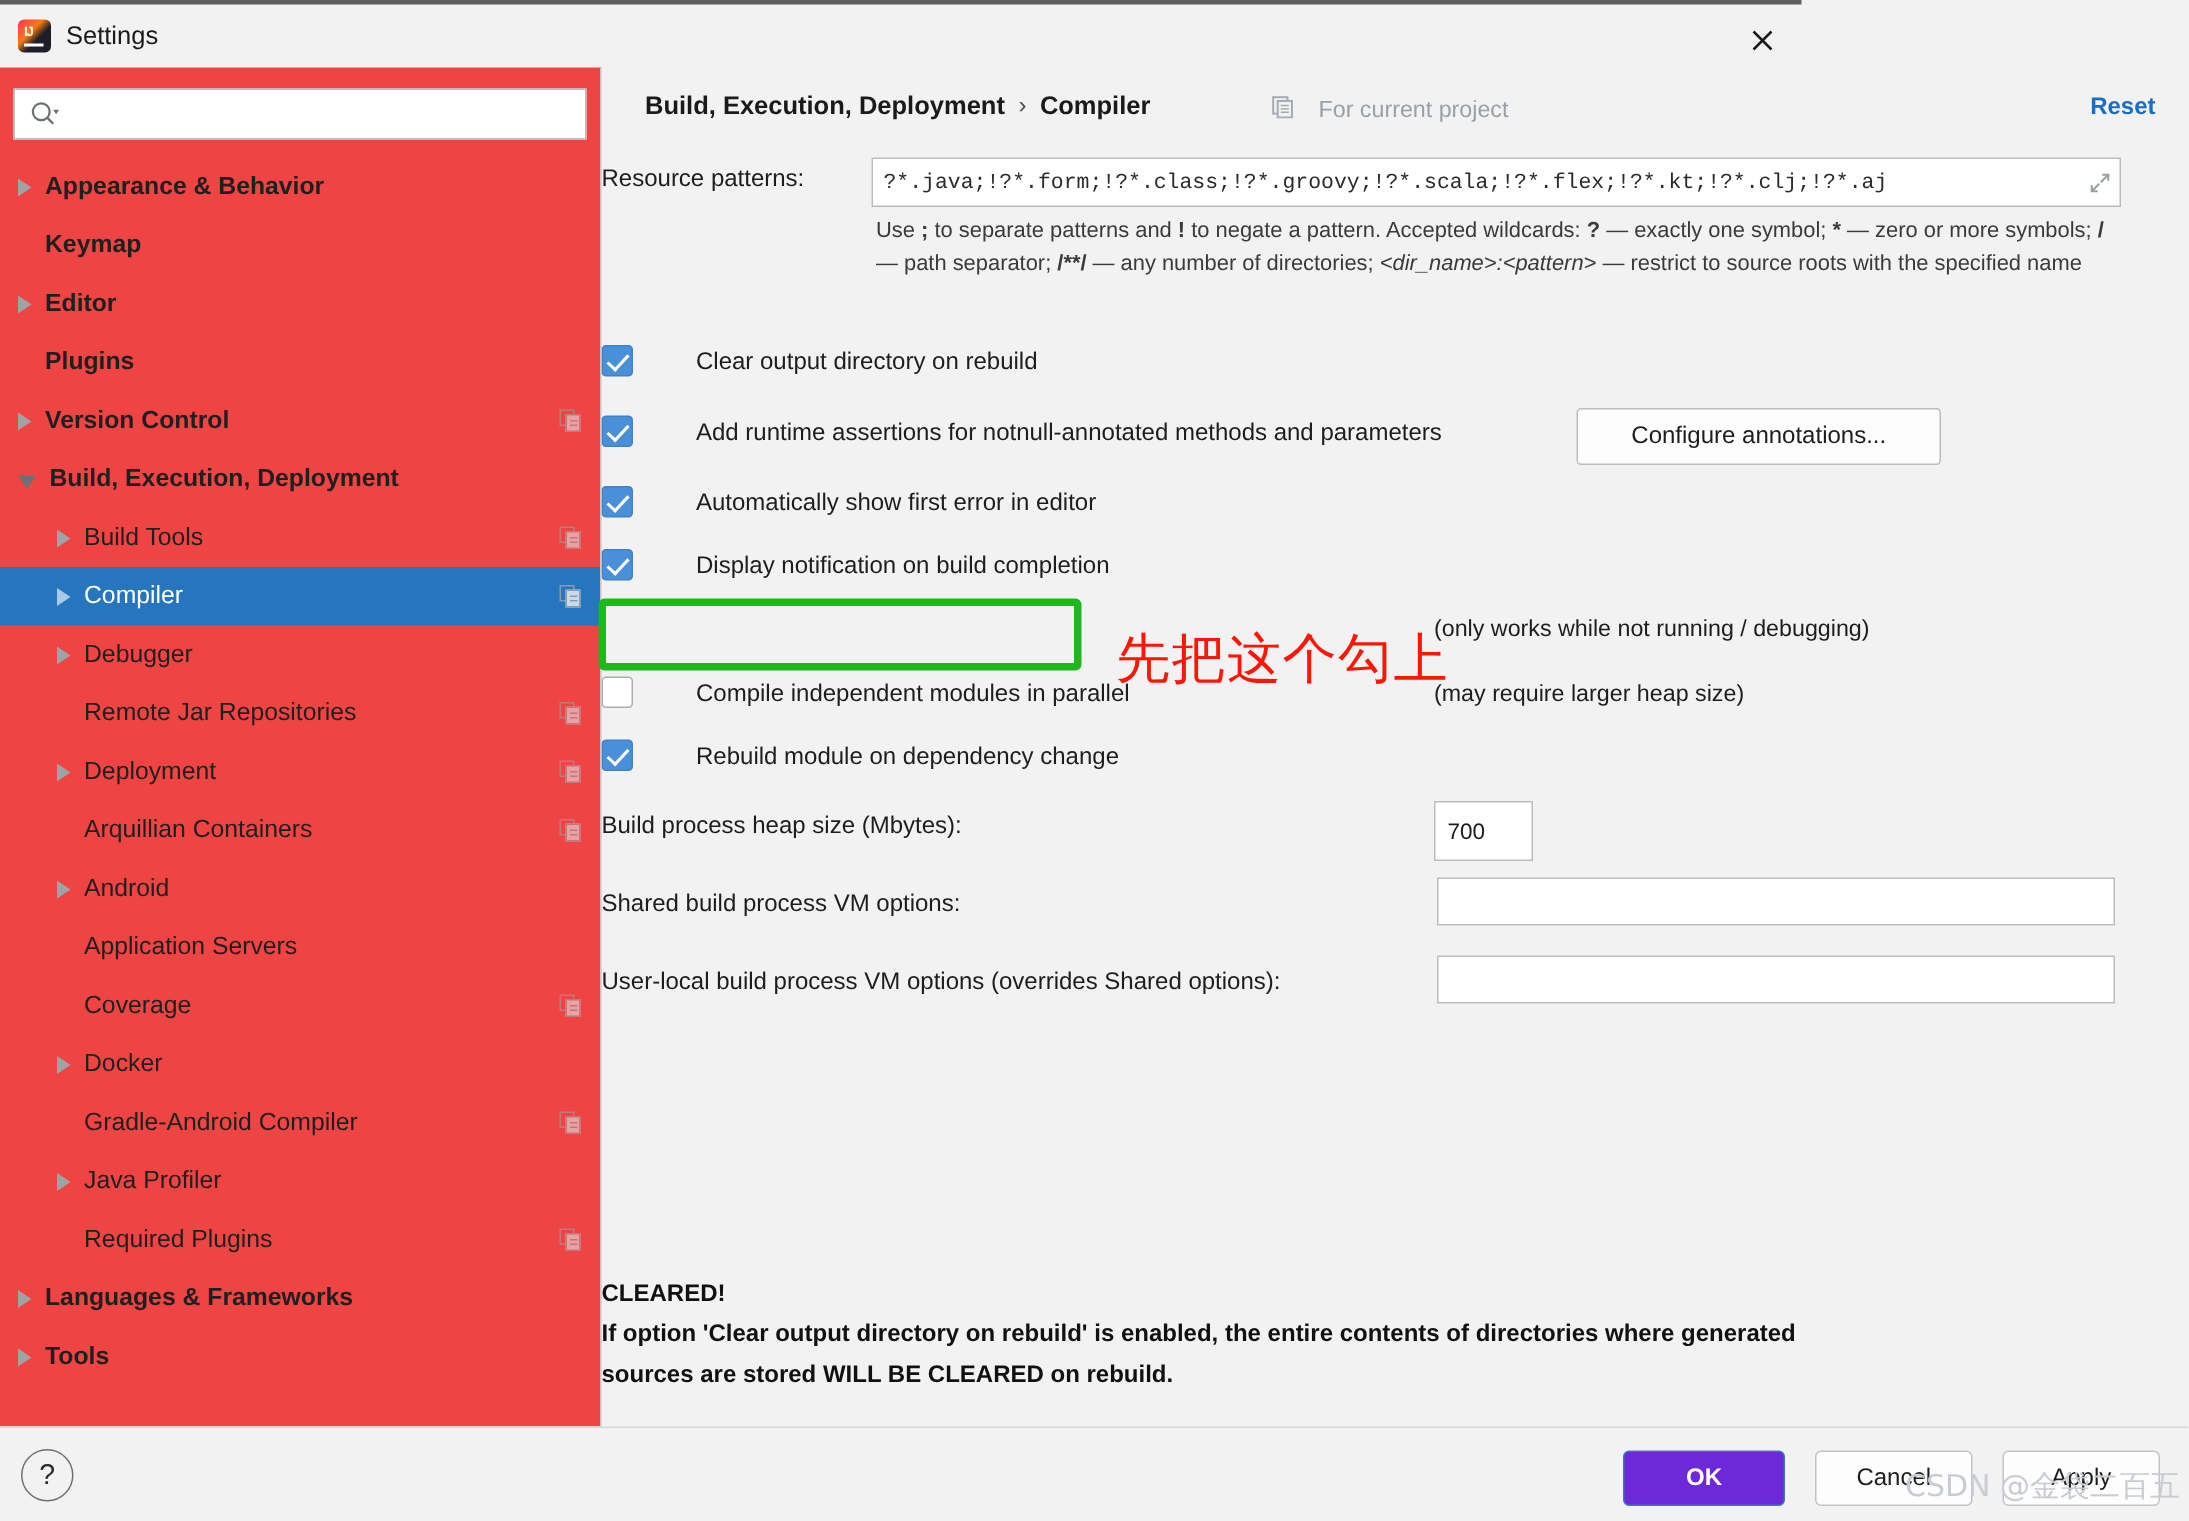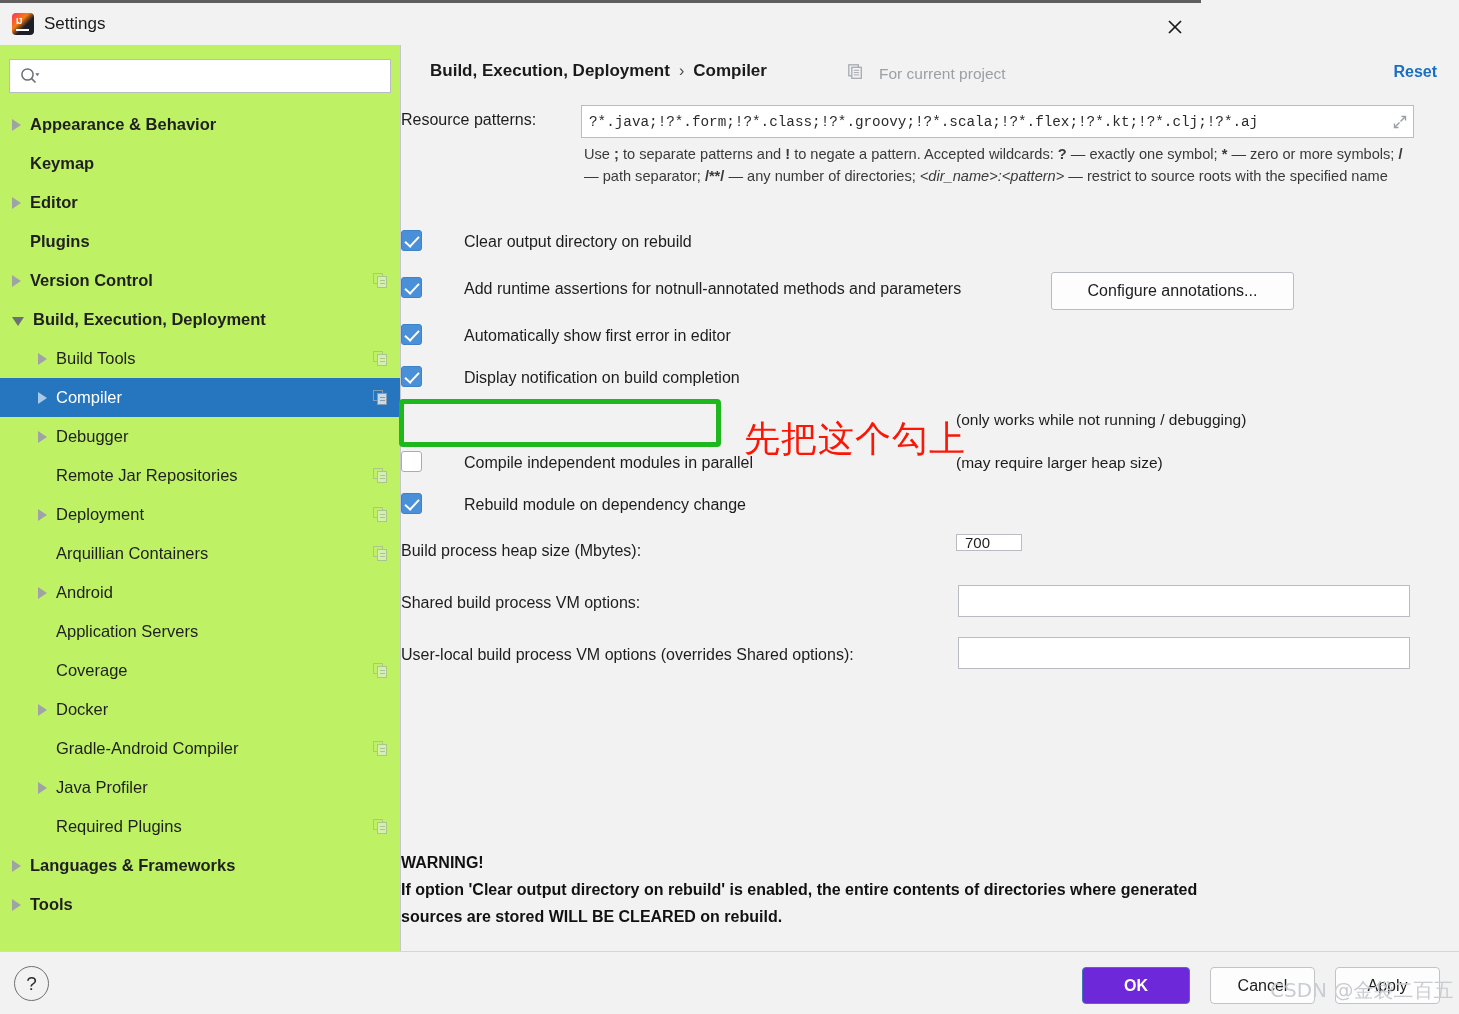--- a/index.html
+++ b/index.html
@@ -55,21 +55,21 @@
   .close-btn svg { display: block; }
 
   
   .body-area {
     position: absolute; top: 45px; left: 0;
     width: 1459px; height: 906px;
     display: flex;
   }
   .sidebar {
     width: 401px; height: 906px;
-    background: #bef264;
+    background: #ef4444;
     border-right: 1px solid #c4c8cc;
     position: relative;
     overflow: hidden;
   }
   .content {
     flex: 1; height: 906px;
     background: #f2f2f2;
     position: relative;
     overflow: hidden;
   }
@@ -518,36 +518,36 @@
         <span class="cb-label">Compile independent modules in parallel</span>
       </div>
       <div class="note" style="left:555px; top:409px;">(may require larger heap size)</div>
 
       <div class="cbrow" style="left:0px; top:448px;">
         <span class="cb on"></span>
         <span class="cb-label">Rebuild module on dependency change</span>
       </div>
 
       <div class="field-label" style="left:0px; top:497px;">Build process heap size (Mbytes):</div>
-      <div class="txtfield" style="left:555px; top:489px; width:66px; height:17px;">
+      <div class="txtfield" style="left:555px; top:489px; width:66px; height:40px;">
         <input type="text" value="700" style="">
       </div>
 
       <div class="field-label" style="left:0px; top:549px;">Shared build process VM options:</div>
       <div class="txtfield" style="left:557px; top:540px; width:452px; height:32px;">
         <input type="text" value="" style="">
       </div>
 
       <div class="field-label" style="left:0px; top:601px;">User-local build process VM options (overrides Shared options):</div>
       <div class="txtfield" style="left:557px; top:592px; width:452px; height:32px;">
         <input type="text" value="" style="">
       </div>
 
       <div class="warn">
-        <div>WARNING!</div>
+        <div>CLEARED!</div>
         <div>If option 'Clear output directory on rebuild' is enabled, the entire contents of directories where generated</div>
         <div>sources are stored WILL BE CLEARED on rebuild.</div>
       </div>
 
     </div>
   </div>
 
   <div class="green-box"></div>
   <div class="cn-annot">先把这个勾上</div>
 

